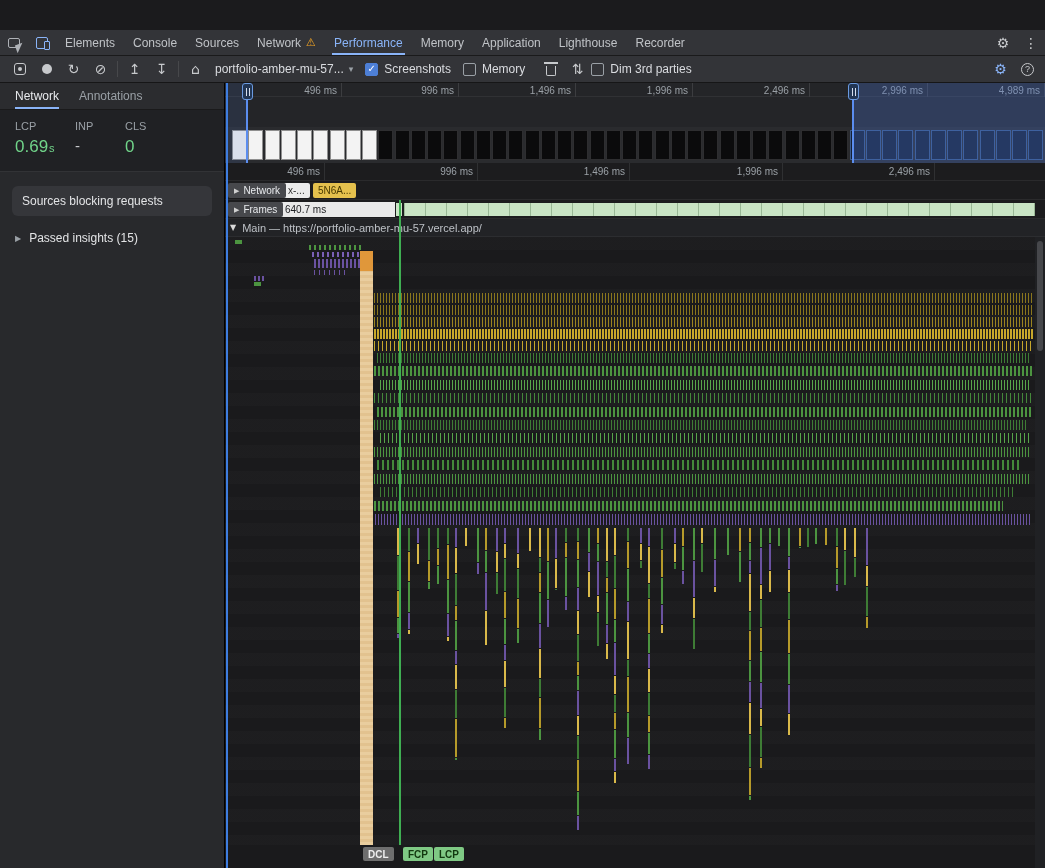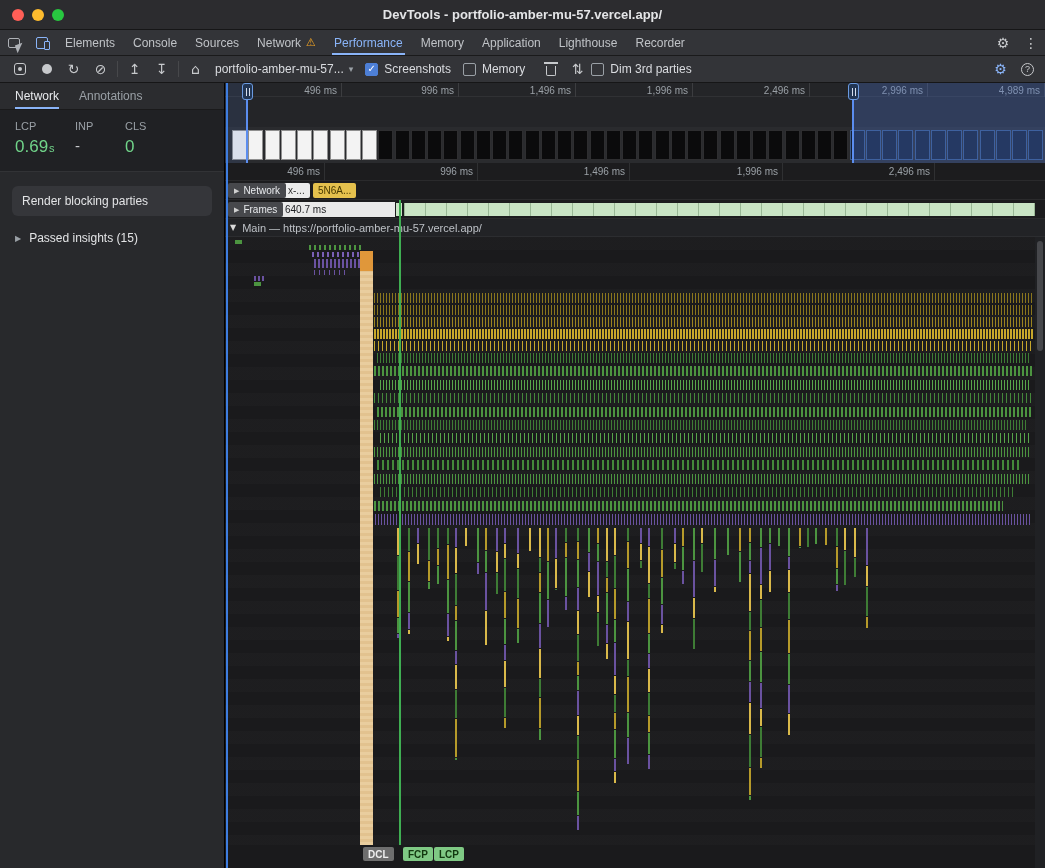--- a/index.html
+++ b/index.html
@@ -110,28 +110,20 @@
   #main-scrollbar{position:absolute;right:0;top:18px;bottom:0;width:10px;background:#202124;z-index:4}
   #main-scrollbar .thumb{margin:4px 2px;width:6px;height:110px;background:#46474b;border-radius:3px}
   .fcp{position:absolute;top:117px;height:645px;width:2px;z-index:6}
   #left-range-line{position:absolute;left:1px;top:0;width:2px;height:785px;background:#3e7de0;z-index:7}
 </style>
 </head>
 <body>
 
 <div id="window">
 
-  <div id="titlebar">
-    <div class="traffic">
-      <span class="light red"></span>
-      <span class="light yellow"></span>
-      <span class="light green"></span>
-    </div>
-    <span id="title-text">DevTools - portfolio-amber-mu-57.vercel.app/</span>
-  </div>
 
   <div id="tabbar">
     <span class="icon-btn">
         <span class="insp">
           <i></i>
         </span>
       </span>
     <span class="icon-btn">
         <span class="devi">
           <i></i>
@@ -228,21 +220,21 @@
       <div class="metric m-inp">
         <div class="m-name">INP</div>
         <div class="m-value dim"><span>-</span></div>
       </div>
       <div class="metric m-cls">
         <div class="m-name">CLS</div>
         <div class="m-value good"><span>0</span></div>
       </div>
     </div>
     <div id="insight-cards">
-      <div class="card">Render blocking parties</div>
+      <div class="card">Sources blocking requests</div>
     </div>
     <div id="passed-insights">
       <span class="tri-sm">▶</span>
       <span>Passed insights (15)</span>
     </div>
   </div>
 
   <div id="timeline">
     <div id="overview">
       <div id="ov-ruler">

